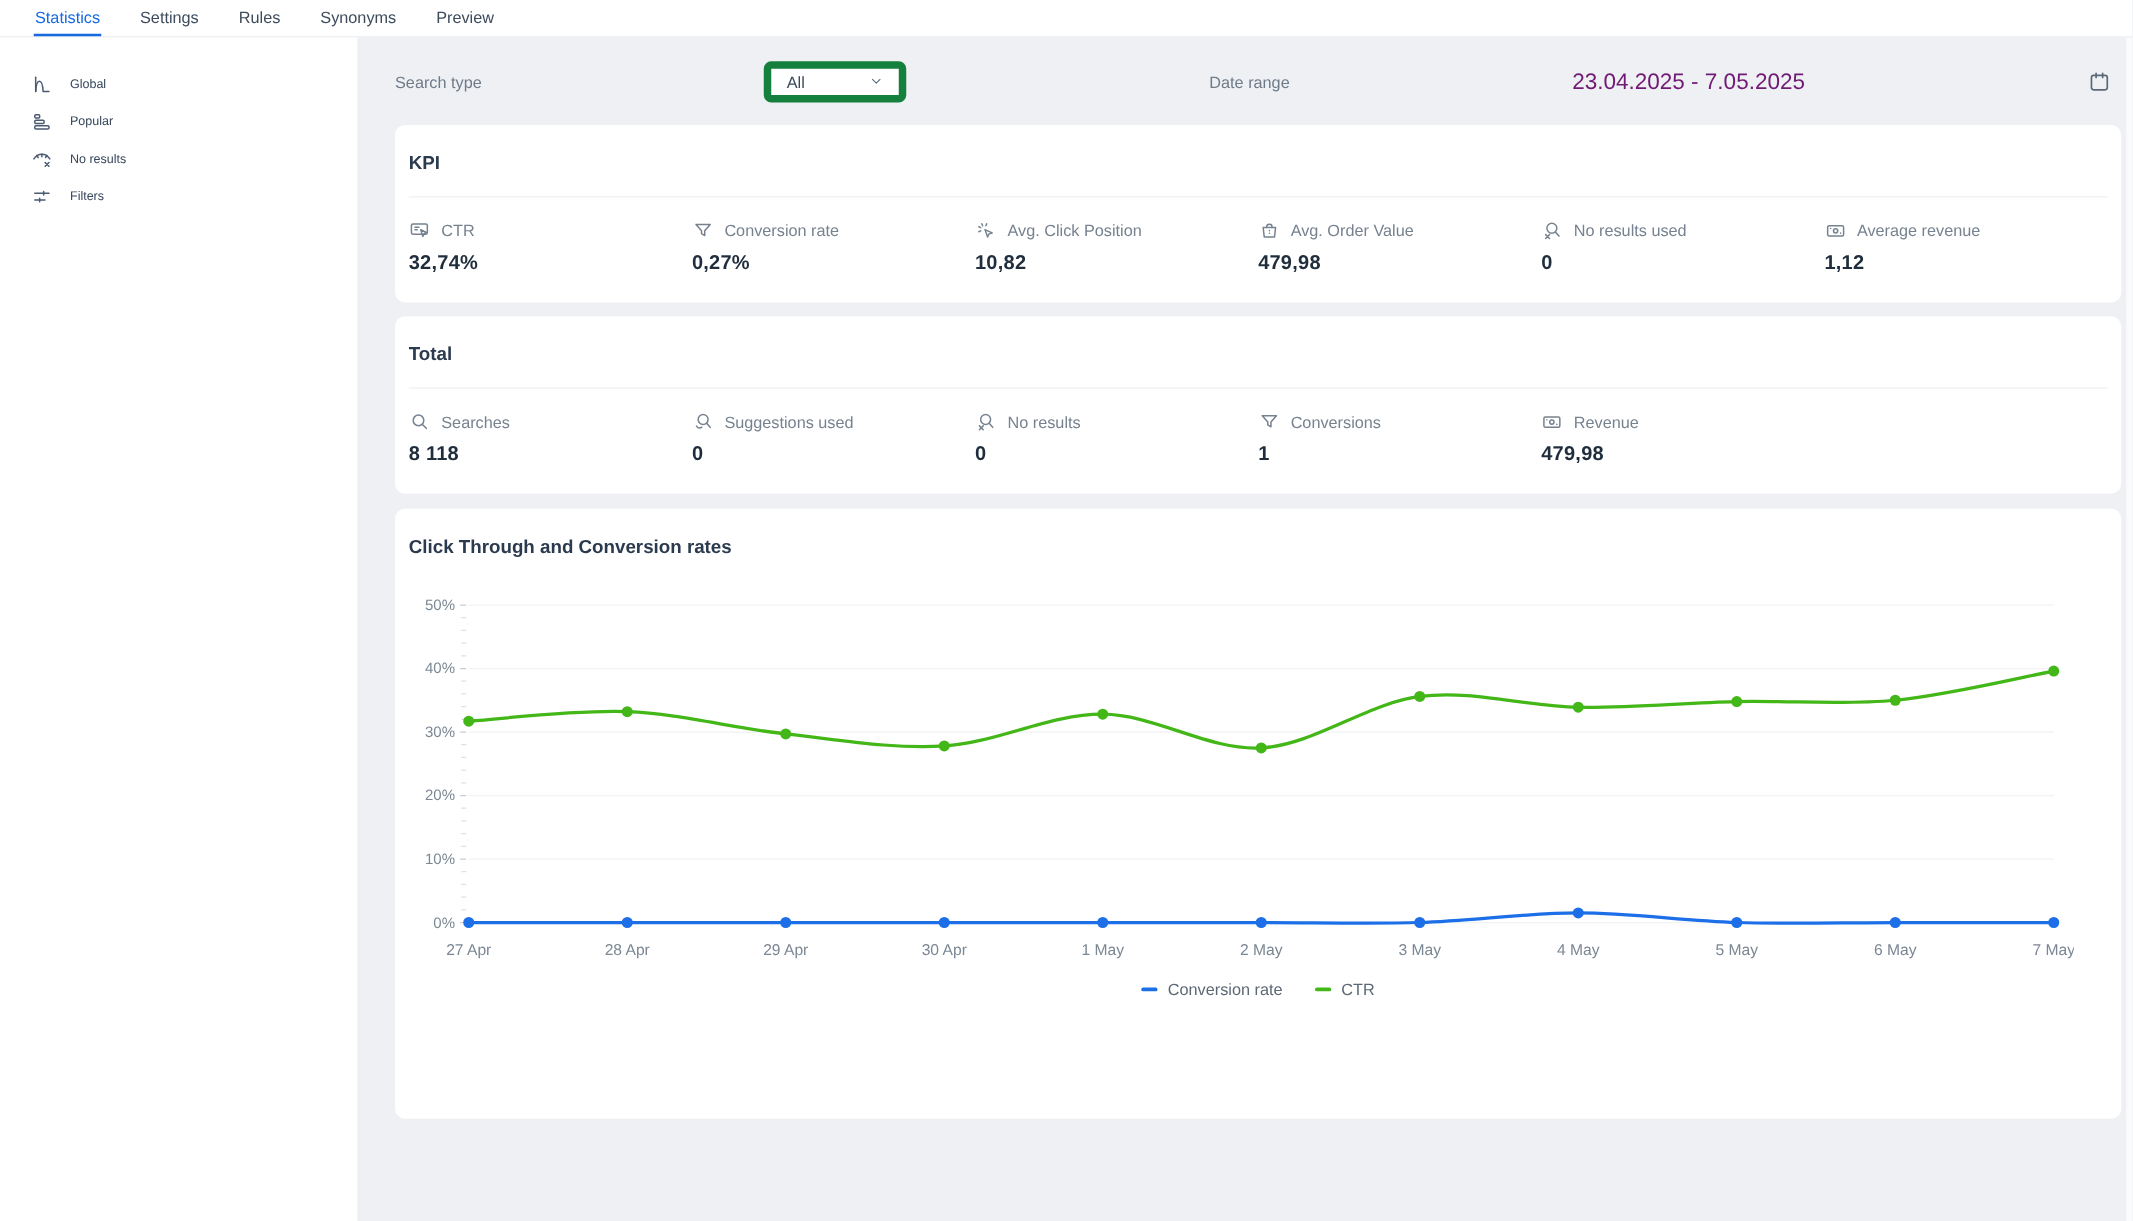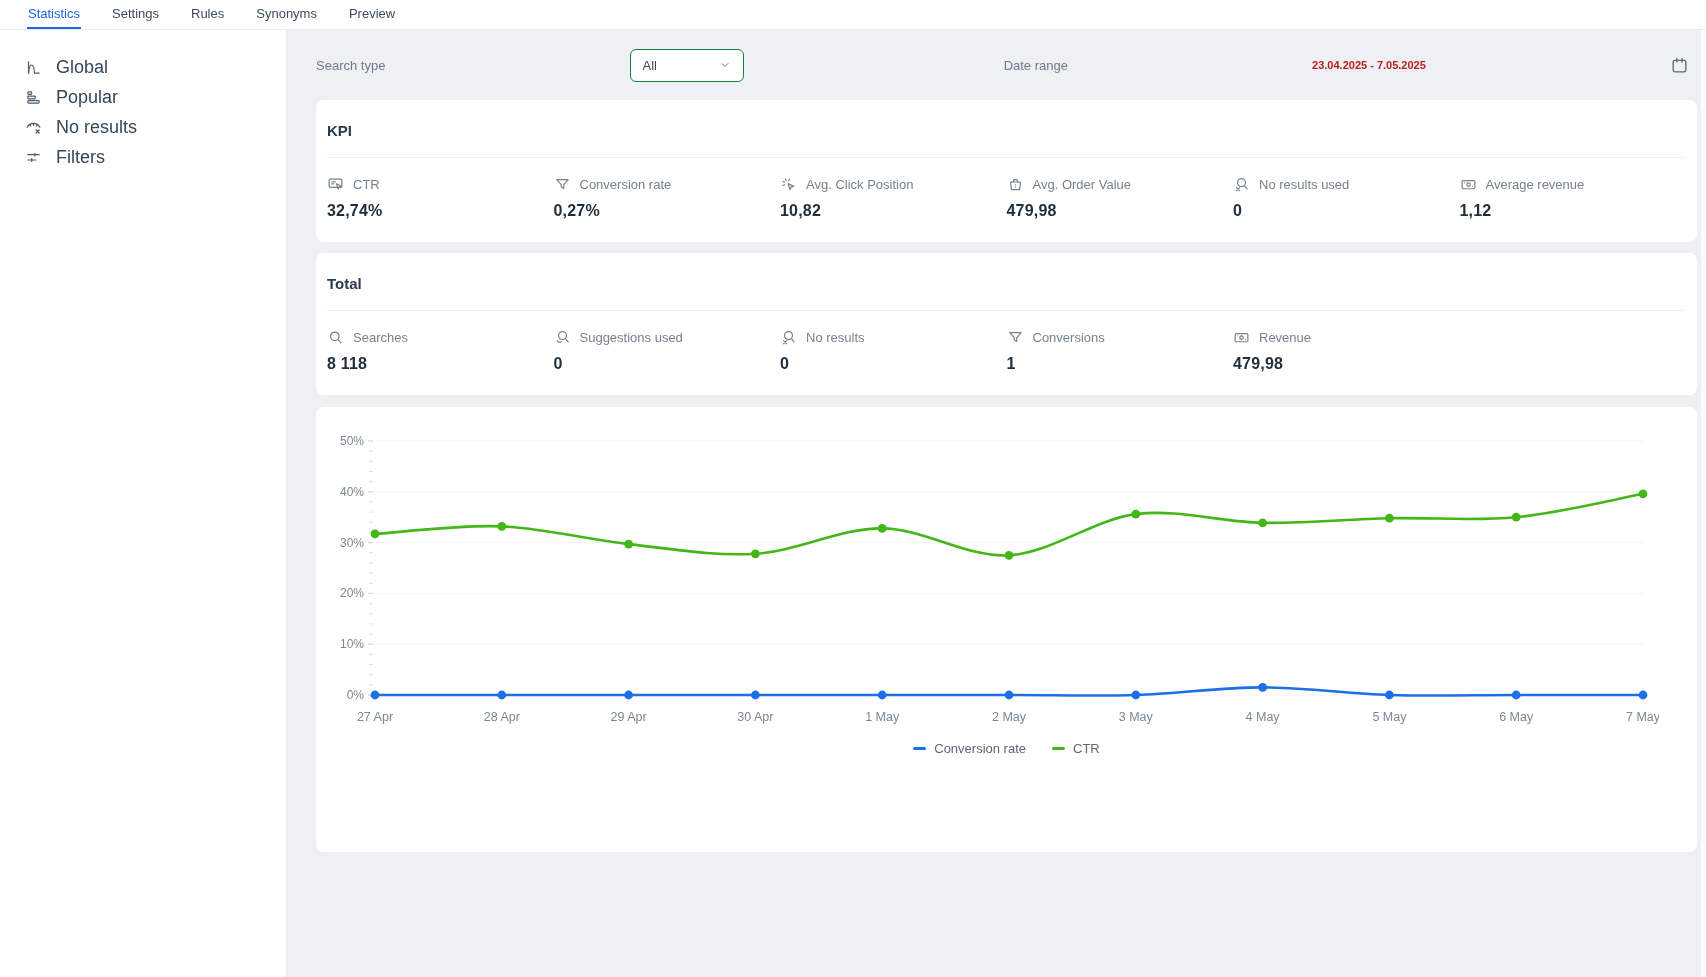--- a/index.html
+++ b/index.html
@@ -20,40 +20,40 @@
   }
   .tab.active { color:#1769e0; border-bottom-color:#1769e0; }
   
   .shell { display:flex; height:947px; }
   .sidebar {
     width:287px; background:#fff; border-right:1px solid #e9ebee;
     padding-top:22px; flex-shrink:0;
   }
   .side-item {
     display:flex; align-items:center; gap:14px; height:30px;
-    padding-left:25px; font-size:18px; color:#36465b; cursor:pointer;
+    padding-left:25px; font-size:10px; color:#36465b; cursor:pointer;
   }
   .sicon { width:17px; height:17px; color:#4a5a70; display:inline-flex; }
   .sicon svg { width:100%; height:100%; }
   .content { flex:1; padding:0 9px 0 29px; overflow:hidden; }
   
   .filter-row {
     height:70px; display:flex; align-items:center; justify-content:space-between;
     gap:14px; padding-right:8px;
   }
   .flabel { font-size:13px; color:#6e7b8a; }
   .select {
-    width:114px; height:33px; background:#fff; border:1px solid #15803d;
+    width:114px; height:33px; background:#fff; border:6px solid #15803d;
     border-radius:6px; display:flex; align-items:center; justify-content:space-between;
     padding:0 12px; font-size:13px; color:#3c4a5c; cursor:pointer;
   }
   .select .chev { width:12px; height:12px; color:#5b6878; display:inline-flex; }
   .select .chev svg { width:100%; height:100%; }
   .date-label { margin-left:16px; }
-  .fdate { font-size:11px; font-weight:700; color:#b91c1c; cursor:pointer; }
+  .fdate { font-size:18px; font-weight:400; color:#701a75; cursor:pointer; }
   .cal { width:19px; height:19px; color:#5b6878; display:inline-flex; cursor:pointer; }
   .cal svg { width:100%; height:100%; }
   
   .card {
     background:#fff; border-radius:8px; padding:22px 11px; margin-bottom:11px;
   }
   .card h2 { margin:0; font-size:15px; font-weight:700; color:#2b3a4e; }
   .divider { height:1px; background:#edeff2; margin:18px 0; }
   .metrics { display:grid; grid-template-columns:repeat(6,1fr); }
   .mhead { display:flex; align-items:center; gap:9px; font-size:13px; color:#76828f; }
@@ -298,20 +298,21 @@
                 </svg>
               </span>
               <span>Revenue</span>
             </div>
             <div class="mvalue">479,98</div>
           </div>
         </div>
     </section>
 
     <section class="card chart-card">
+      <h2>Click Through and Conversion rates</h2>
       <div id="chart">
           <svg width="1332" height="300" viewBox="0 0 1332 300" font-family="Liberation Sans, sans-serif">
             <line x1="48" y1="266" x2="1316" y2="266" stroke="#f0f2f4" stroke-width="1"></line>
             <line x1="41" y1="266" x2="46" y2="266" stroke="#c9ced5" stroke-width="1"></line>
             <text x="37" y="270" text-anchor="end" font-size="12" fill="#7b8794">0%</text>
             <line x1="42" y1="255.84" x2="46" y2="255.84" stroke="#dde1e6" stroke-width="1"></line>
             <line x1="42" y1="245.68" x2="46" y2="245.68" stroke="#dde1e6" stroke-width="1"></line>
             <line x1="42" y1="235.52" x2="46" y2="235.52" stroke="#dde1e6" stroke-width="1"></line>
             <line x1="42" y1="225.35999999999999" x2="46" y2="225.35999999999999" stroke="#dde1e6" stroke-width="1"></line>
             <line x1="48" y1="215.20000000000002" x2="1316" y2="215.20000000000002" stroke="#f0f2f4" stroke-width="1"></line>

